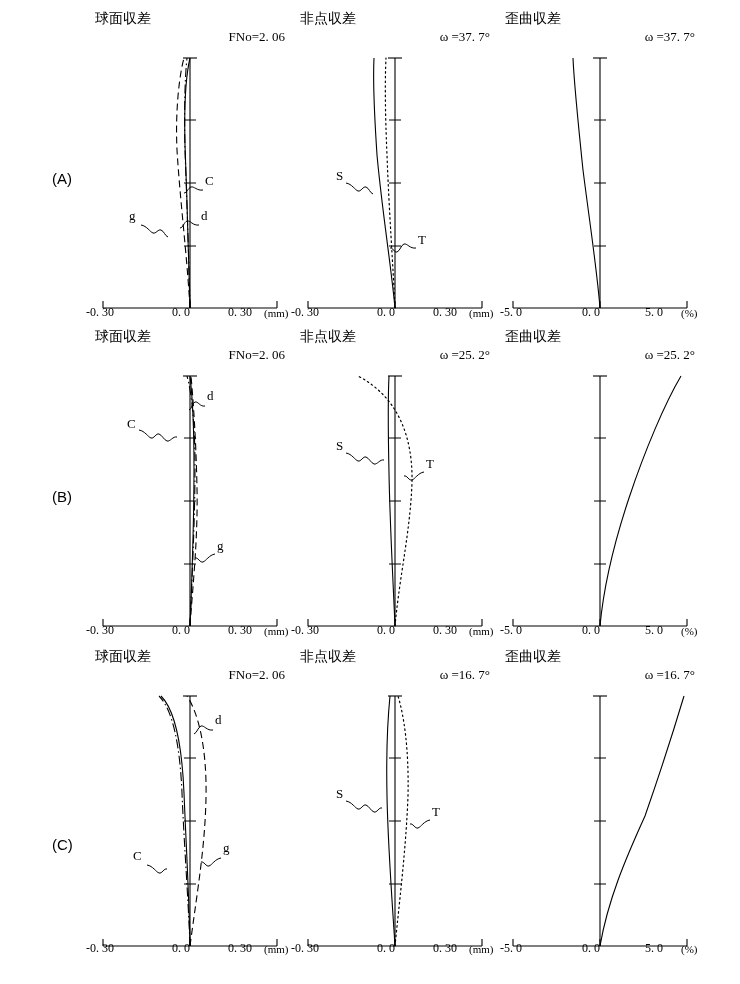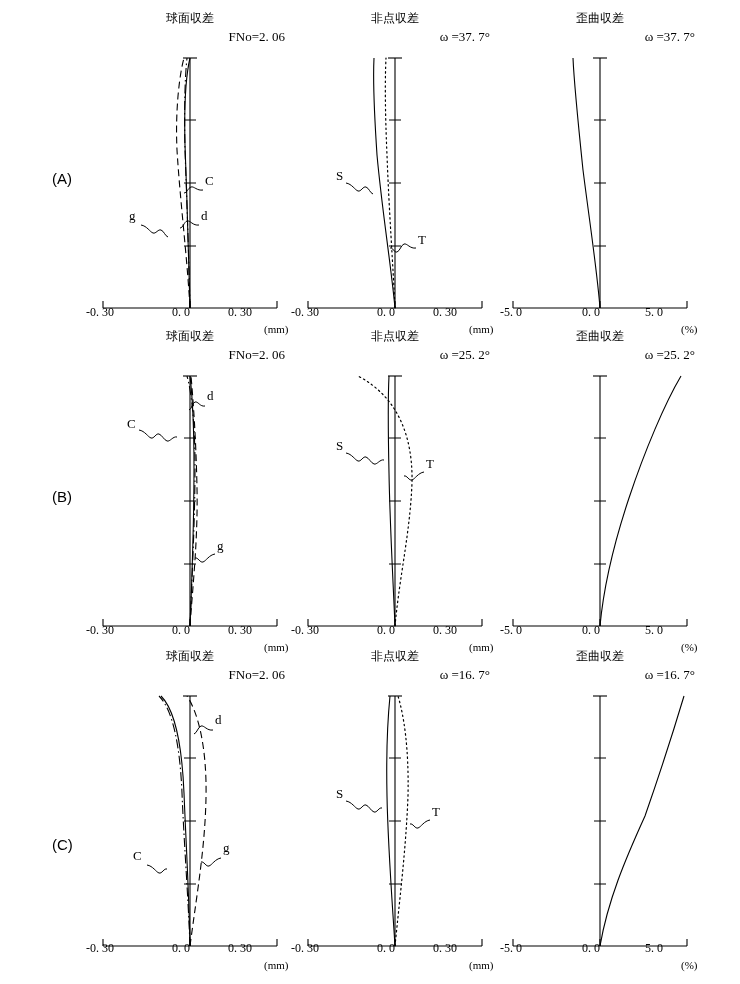--- a/index.html
+++ b/index.html
@@ -2,28 +2,28 @@
 <html><head>
 <meta charset="utf-8">
 <style>
   html,body{margin:0;padding:0;background:#fff;}
   body{width:740px;height:984px;font-family:"Liberation Serif",serif;color:#000;position:relative;overflow:hidden;}
   .page{position:relative;width:740px;height:984px;}
 
   .rowlabel{position:absolute;font-size:15px;font-family:"Liberation Sans",sans-serif;letter-spacing:0px;}
 
   .cell{position:absolute;}
-  .title{position:absolute;left:0;top:0;width:100%;text-align:center;font-size:12px;line-height:17px;}
+  .title{position:absolute;left:0;top:0;width:100%;font-size:14px;line-height:17px;}
   .subtitle{position:absolute;left:0;top:19px;width:100%;text-align:right;font-size:13px;line-height:16px;}
 
   .plot{position:absolute;left:0;top:40px;}
   .plot svg{display:block;}
 
   .axlabel{position:absolute;font-size:12px;white-space:nowrap;font-family:"Liberation Serif",serif;}
-  .unit{font-size:11px;margin-top:16px;}
+  .unit{font-size:11px;}
 
   .curvelabel{position:absolute;font-size:13px;font-family:"Liberation Serif",serif;}
 </style>
 </head>
 <body>
 
 <div class="page">
 
   <div class="rowlabel" style="left:52px;top:170px;">(A)</div>
   <div class="rowlabel" style="left:52px;top:488px;">(B)</div>

